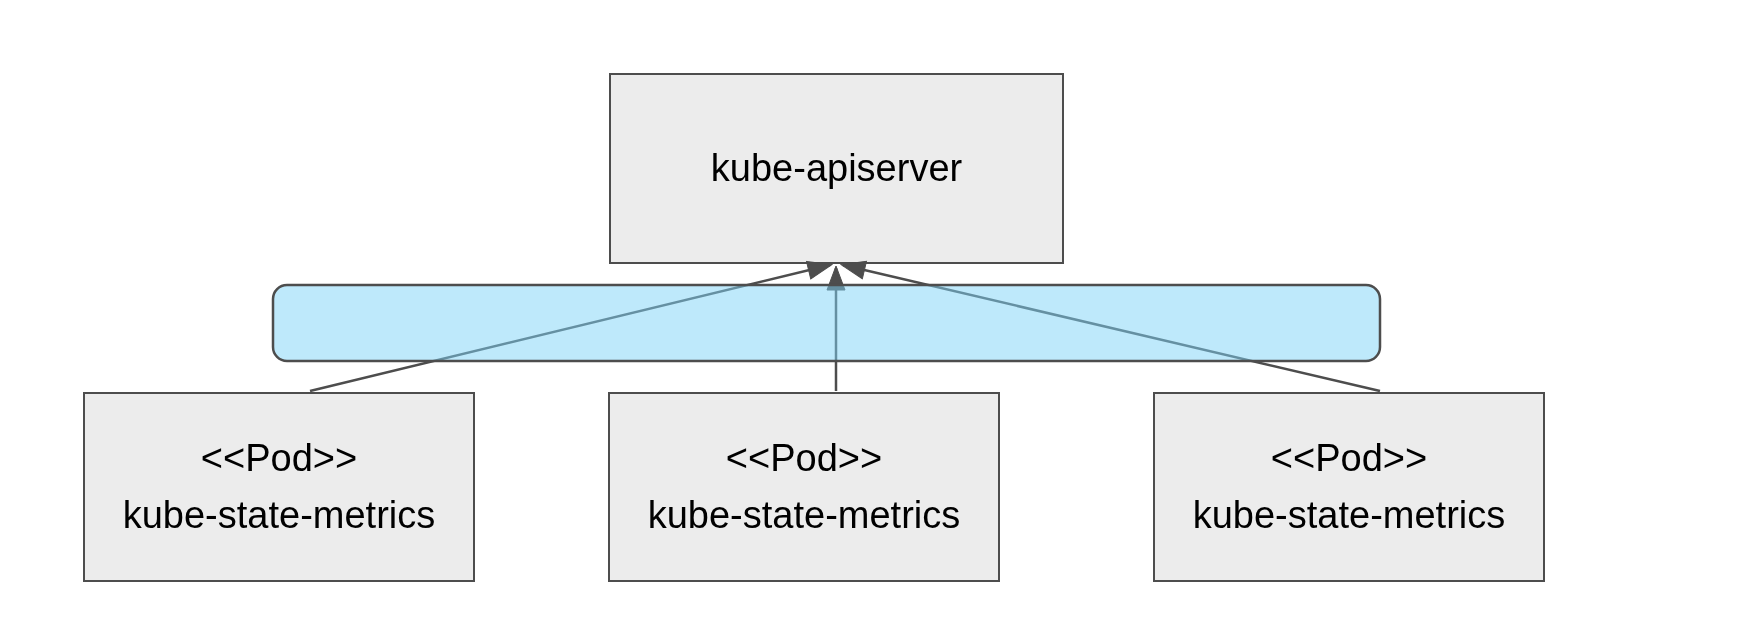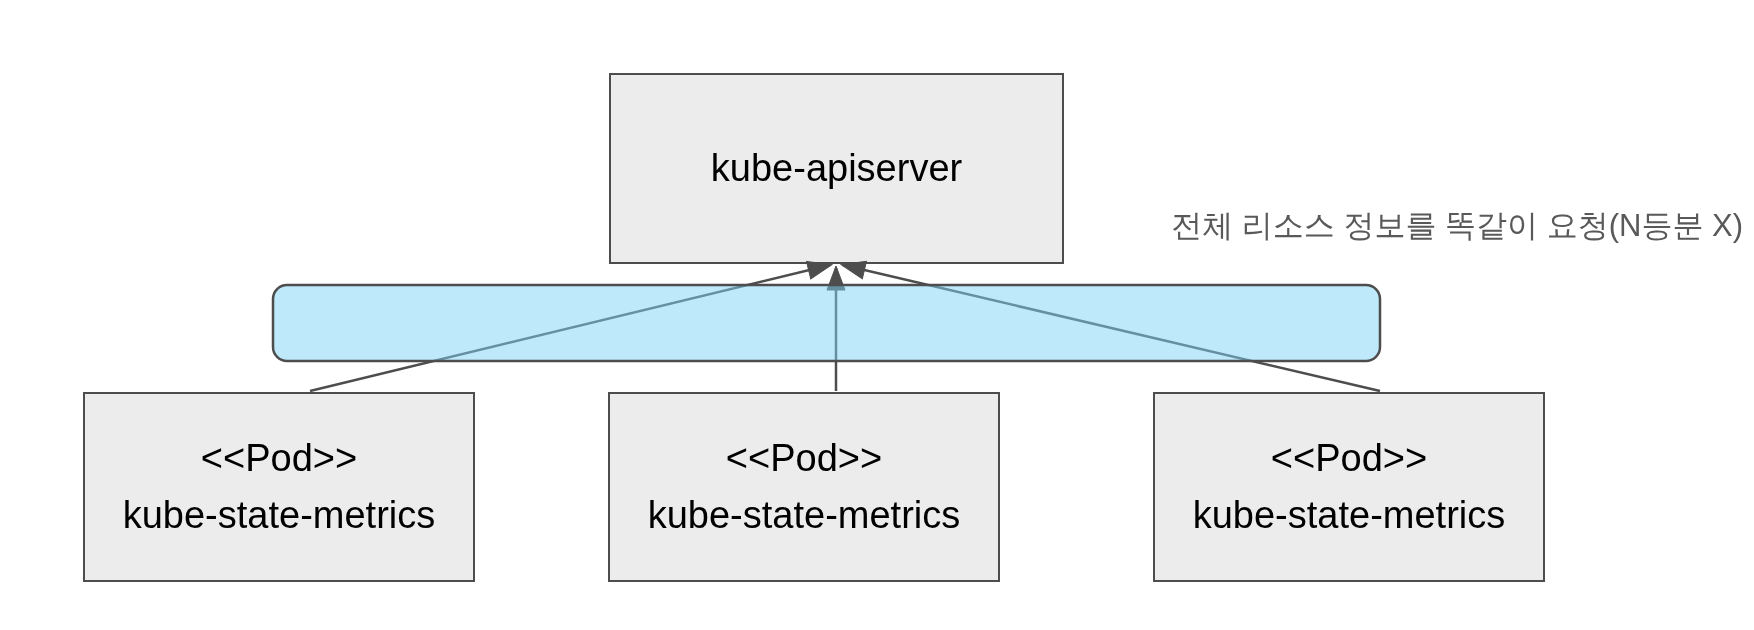--- a/index.html
+++ b/index.html
@@ -87,15 +87,14 @@
       </marker>
     </defs>
 
     <line x1="310" y1="391" x2="830" y2="265" stroke="#4d4d4d" stroke-width="2.5" marker-end="url(#arrowhead)"></line>
     <line x1="836" y1="391" x2="836" y2="268" stroke="#4d4d4d" stroke-width="2.5" marker-end="url(#arrowhead)"></line>
     <line x1="1380" y1="391" x2="843" y2="265" stroke="#4d4d4d" stroke-width="2.5" marker-end="url(#arrowhead)"></line>
 
     <rect x="273" y="285" width="1107" height="76" rx="14" ry="14" fill="#7dd3f8" fill-opacity="0.5" stroke="#4d4d4d" stroke-width="2.5"></rect>
   </svg>
 
-  <div class="annotation">전체 리소스 정보를 똑같이 요청(N등분 X)</div>
 
 </div>
 
 </body></html>

